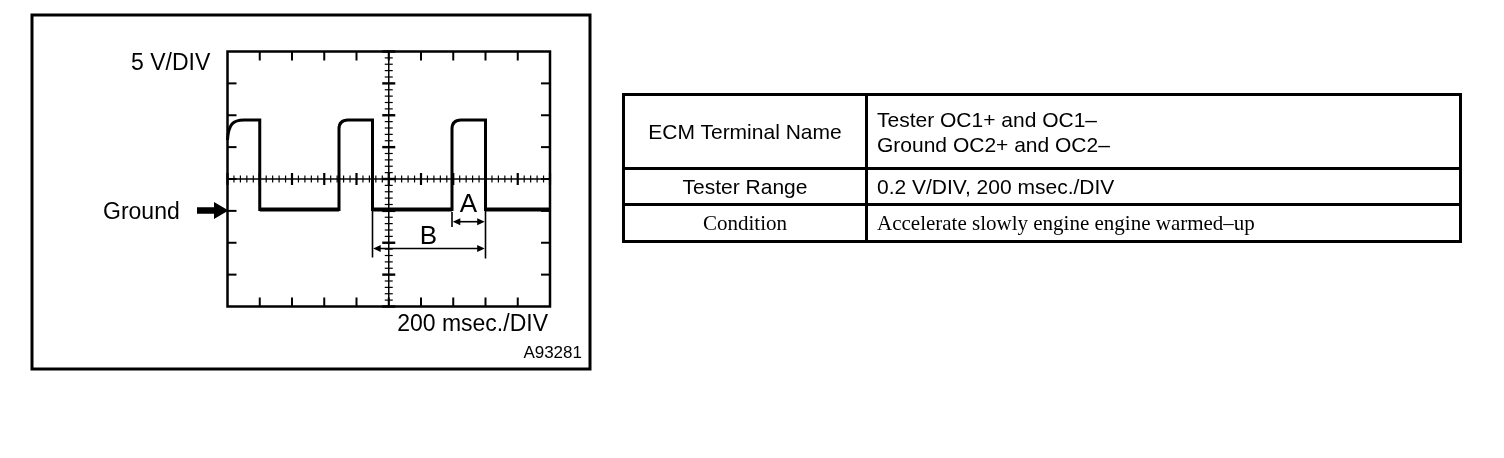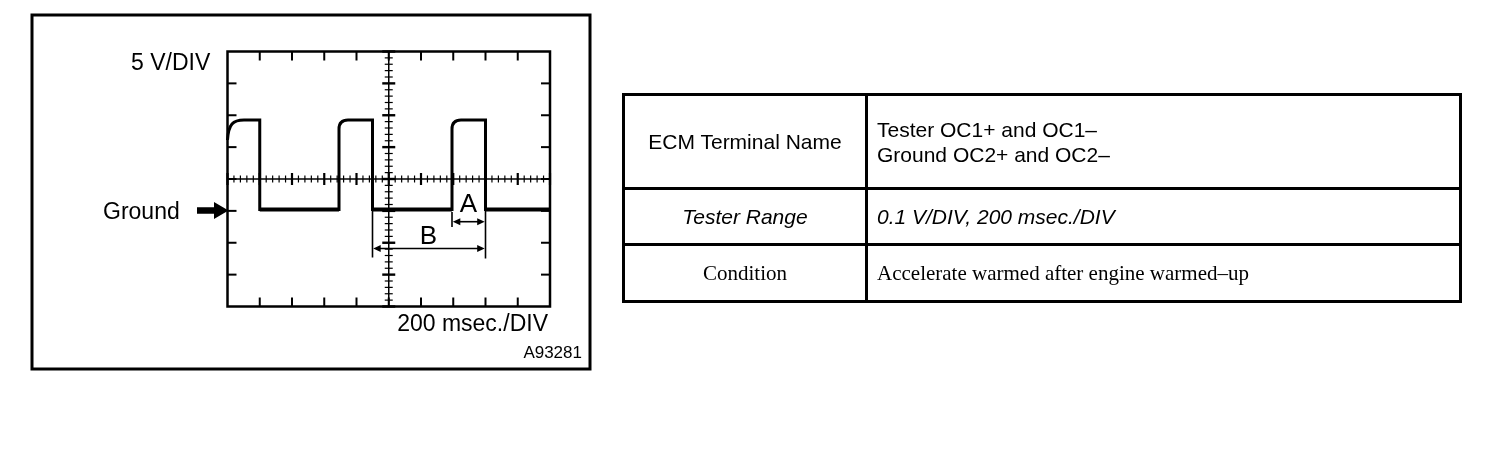--- a/index.html
+++ b/index.html
@@ -11,24 +11,24 @@
   svg text{fill:#000;}
   .scope-label{font-family:"Liberation Sans",sans-serif;}
   table.spec-table{
     position:absolute;left:622px;top:93px;width:840px;
     border-collapse:collapse;table-layout:fixed;background:#fff;
   }
   table.spec-table td{
     border:3px solid #000;font-size:21px;line-height:25px;
     vertical-align:middle;overflow:hidden;
   }
-  td.label-cell{width:232px;text-align:center;padding:12px 4px;}
+  td.label-cell{width:232px;text-align:center;padding:2px 4px;}
   td.value-cell{text-align:left;padding:2px 4px 2px 9px;}
   tr.row-terminal td{height:67px;}
-  tr.row-range td{height:29px;font-style:italic;}
+  tr.row-range td{height:29px;}
   tr.row-condition td{height:30px;font-family:Liberation Serif, serif;}
 </style>
 </head>
 <body>
 
 <div class="figure-wrap">
   <svg width="620" height="400" viewBox="0 0 620 400" xmlns="http://www.w3.org/2000/svg">
 
     <rect x="32" y="15" width="558" height="354" fill="none" stroke="#000" stroke-width="3"></rect>
 
@@ -201,20 +201,20 @@
   <tbody>
     <tr class="row-terminal">
       <td class="label-cell">ECM Terminal Name</td>
       <td class="value-cell">
         <div>Tester OC1+ and OC1–</div>
         <div>Ground OC2+ and OC2–</div>
       </td>
     </tr>
     <tr class="row-range">
       <td class="label-cell">Tester Range</td>
-      <td class="value-cell">0.1 V/DIV, 200 msec./DIV</td>
+      <td class="value-cell">0.2 V/DIV, 200 msec./DIV</td>
     </tr>
     <tr class="row-condition">
       <td class="label-cell">Condition</td>
-      <td class="value-cell">Accelerate warmed after engine warmed–up</td>
+      <td class="value-cell">Accelerate slowly engine engine warmed–up</td>
     </tr>
   </tbody>
 </table>
 
 </body></html>

